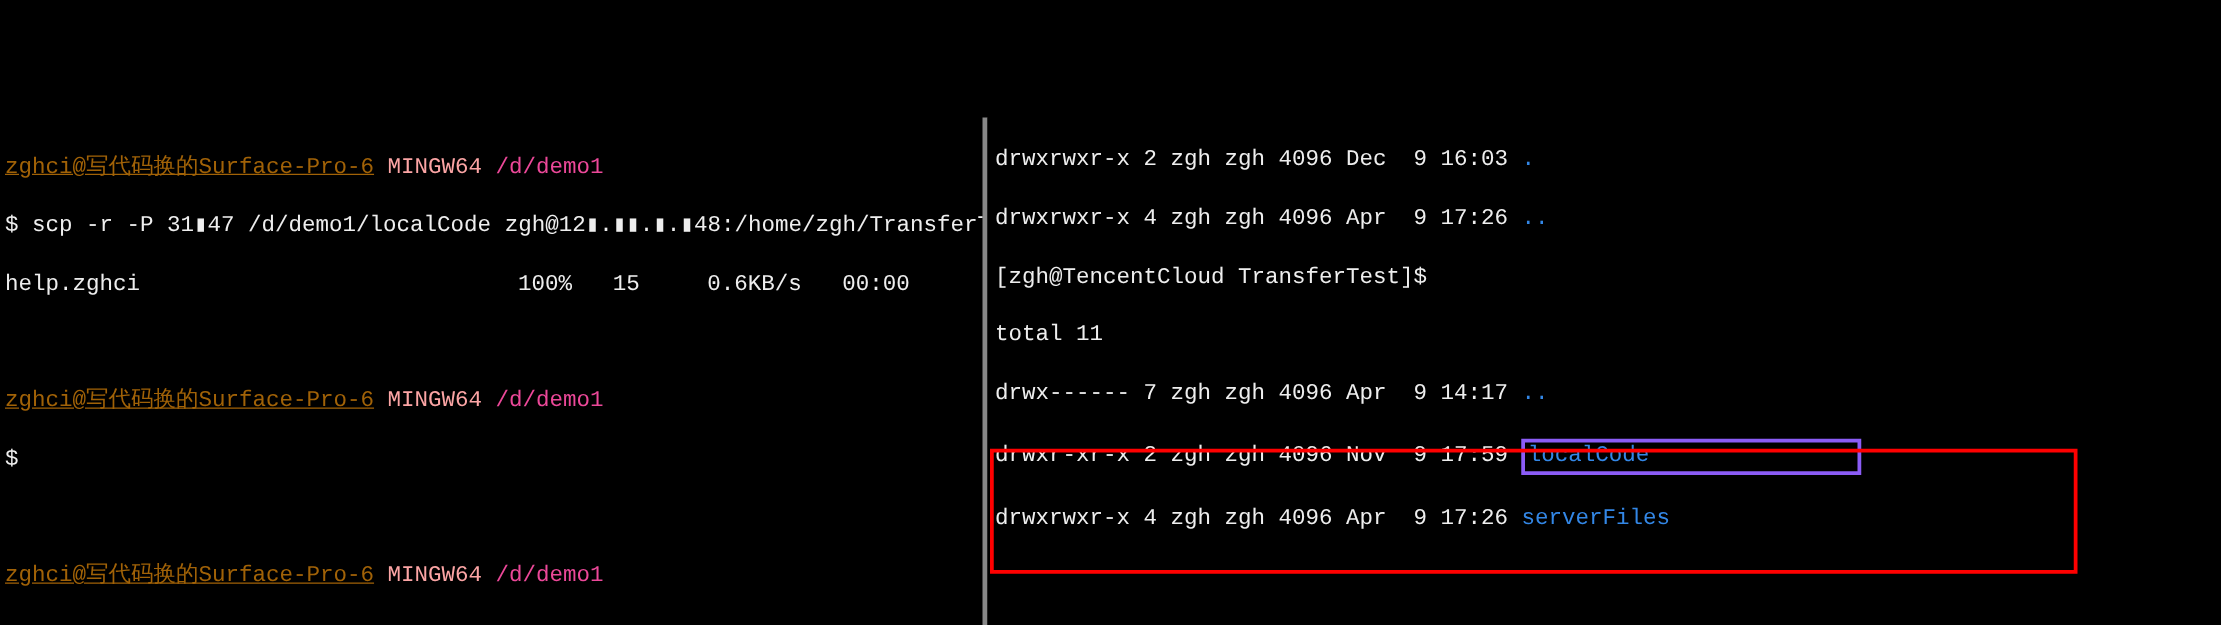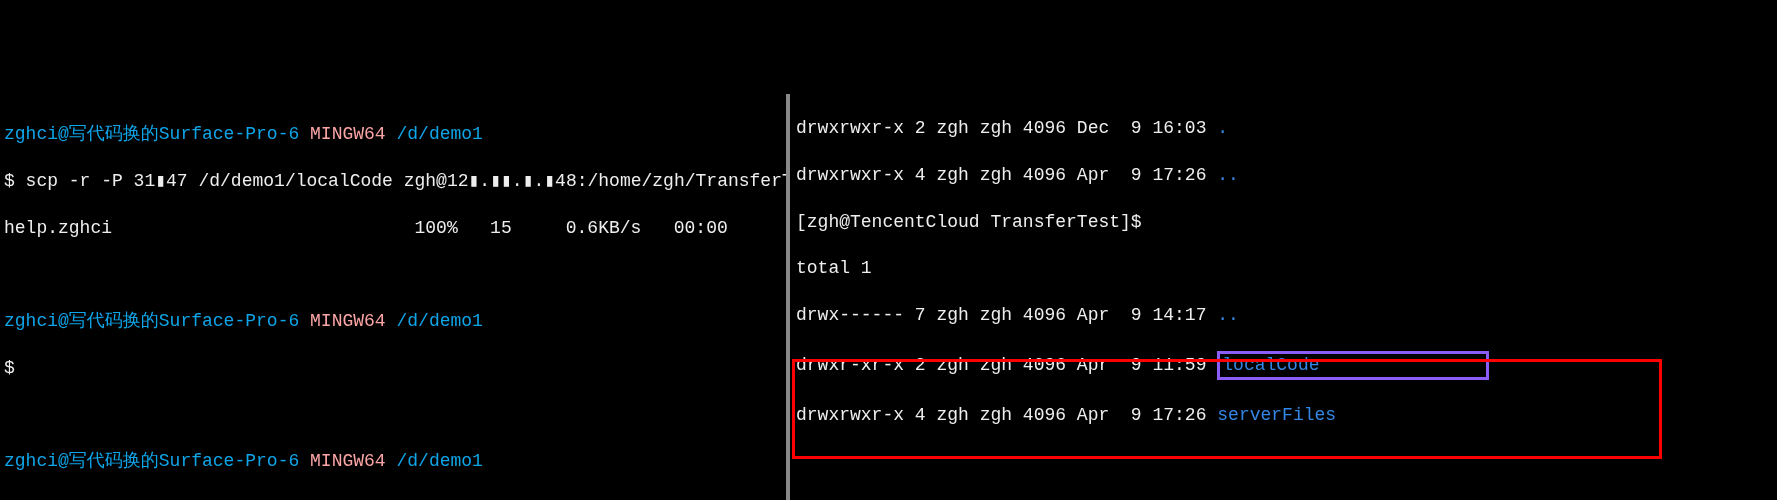--- a/index.html
+++ b/index.html
@@ -23,23 +23,23 @@
   }
   .left {
     width: 790px;
     padding: 6px 4px;
     border-right: 4px solid #888;
   }
   .right {
     flex: 1;
     padding: 0 6px;
   }
-  .green { color: #0ea5e9; }
+  .green { color: #a16207; text-decoration: underline; }
   .magenta { color: #fca5a5; }
-  .yellow { color: #0ea5e9; margin-top: 40px; }
+  .yellow { color: #ec4899; margin-top: 40px; }
   .white { color: #eee; }
   .blue { color: #3387e6; }
   .highlight1 {
     display: inline-block;
     border: 3px solid #8b5cf6;
     padding: 0 4px 0 2px;
   }
   .box-red {
     border: 3px solid #ff0000;
     position: absolute;
@@ -72,23 +72,23 @@
 
 
 
   </div>
 
   
   <div class="pane right" style="position:relative;">
 <span class="row white"><span>drwxrwxr-x 2 zgh zgh 4096 Dec  9 16:03 </span><span class="blue">.</span></span>
 <span class="row white"><span>drwxrwxr-x 4 zgh zgh 4096 Apr  9 17:26 </span><span class="blue">..</span></span>
 <span class="row white">[zgh@TencentCloud TransferTest]$</span>
-<span class="row white">total 1</span>
+<span class="row white">total 11</span>
 <span class="row white"><span>drwx------ 7 zgh zgh 4096 Apr  9 14:17 </span><span class="blue">..</span></span>
-<span class="row white"><span>drwxr-xr-x 2 zgh zgh 4096 Apr  9 11:59 </span><span class="highlight1"><span class="blue">localCode</span>               </span></span>
+<span class="row white"><span>drwxr-xr-x 2 zgh zgh 4096 Nov  9 17:59 </span><span class="highlight1"><span class="blue">localCode</span>               </span></span>
 <span class="row white"><span>drwxrwxr-x 4 zgh zgh 4096 Apr  9 17:26 </span><span class="blue">serverFiles</span></span>
 
 
 
 
 
 
 
 
 

